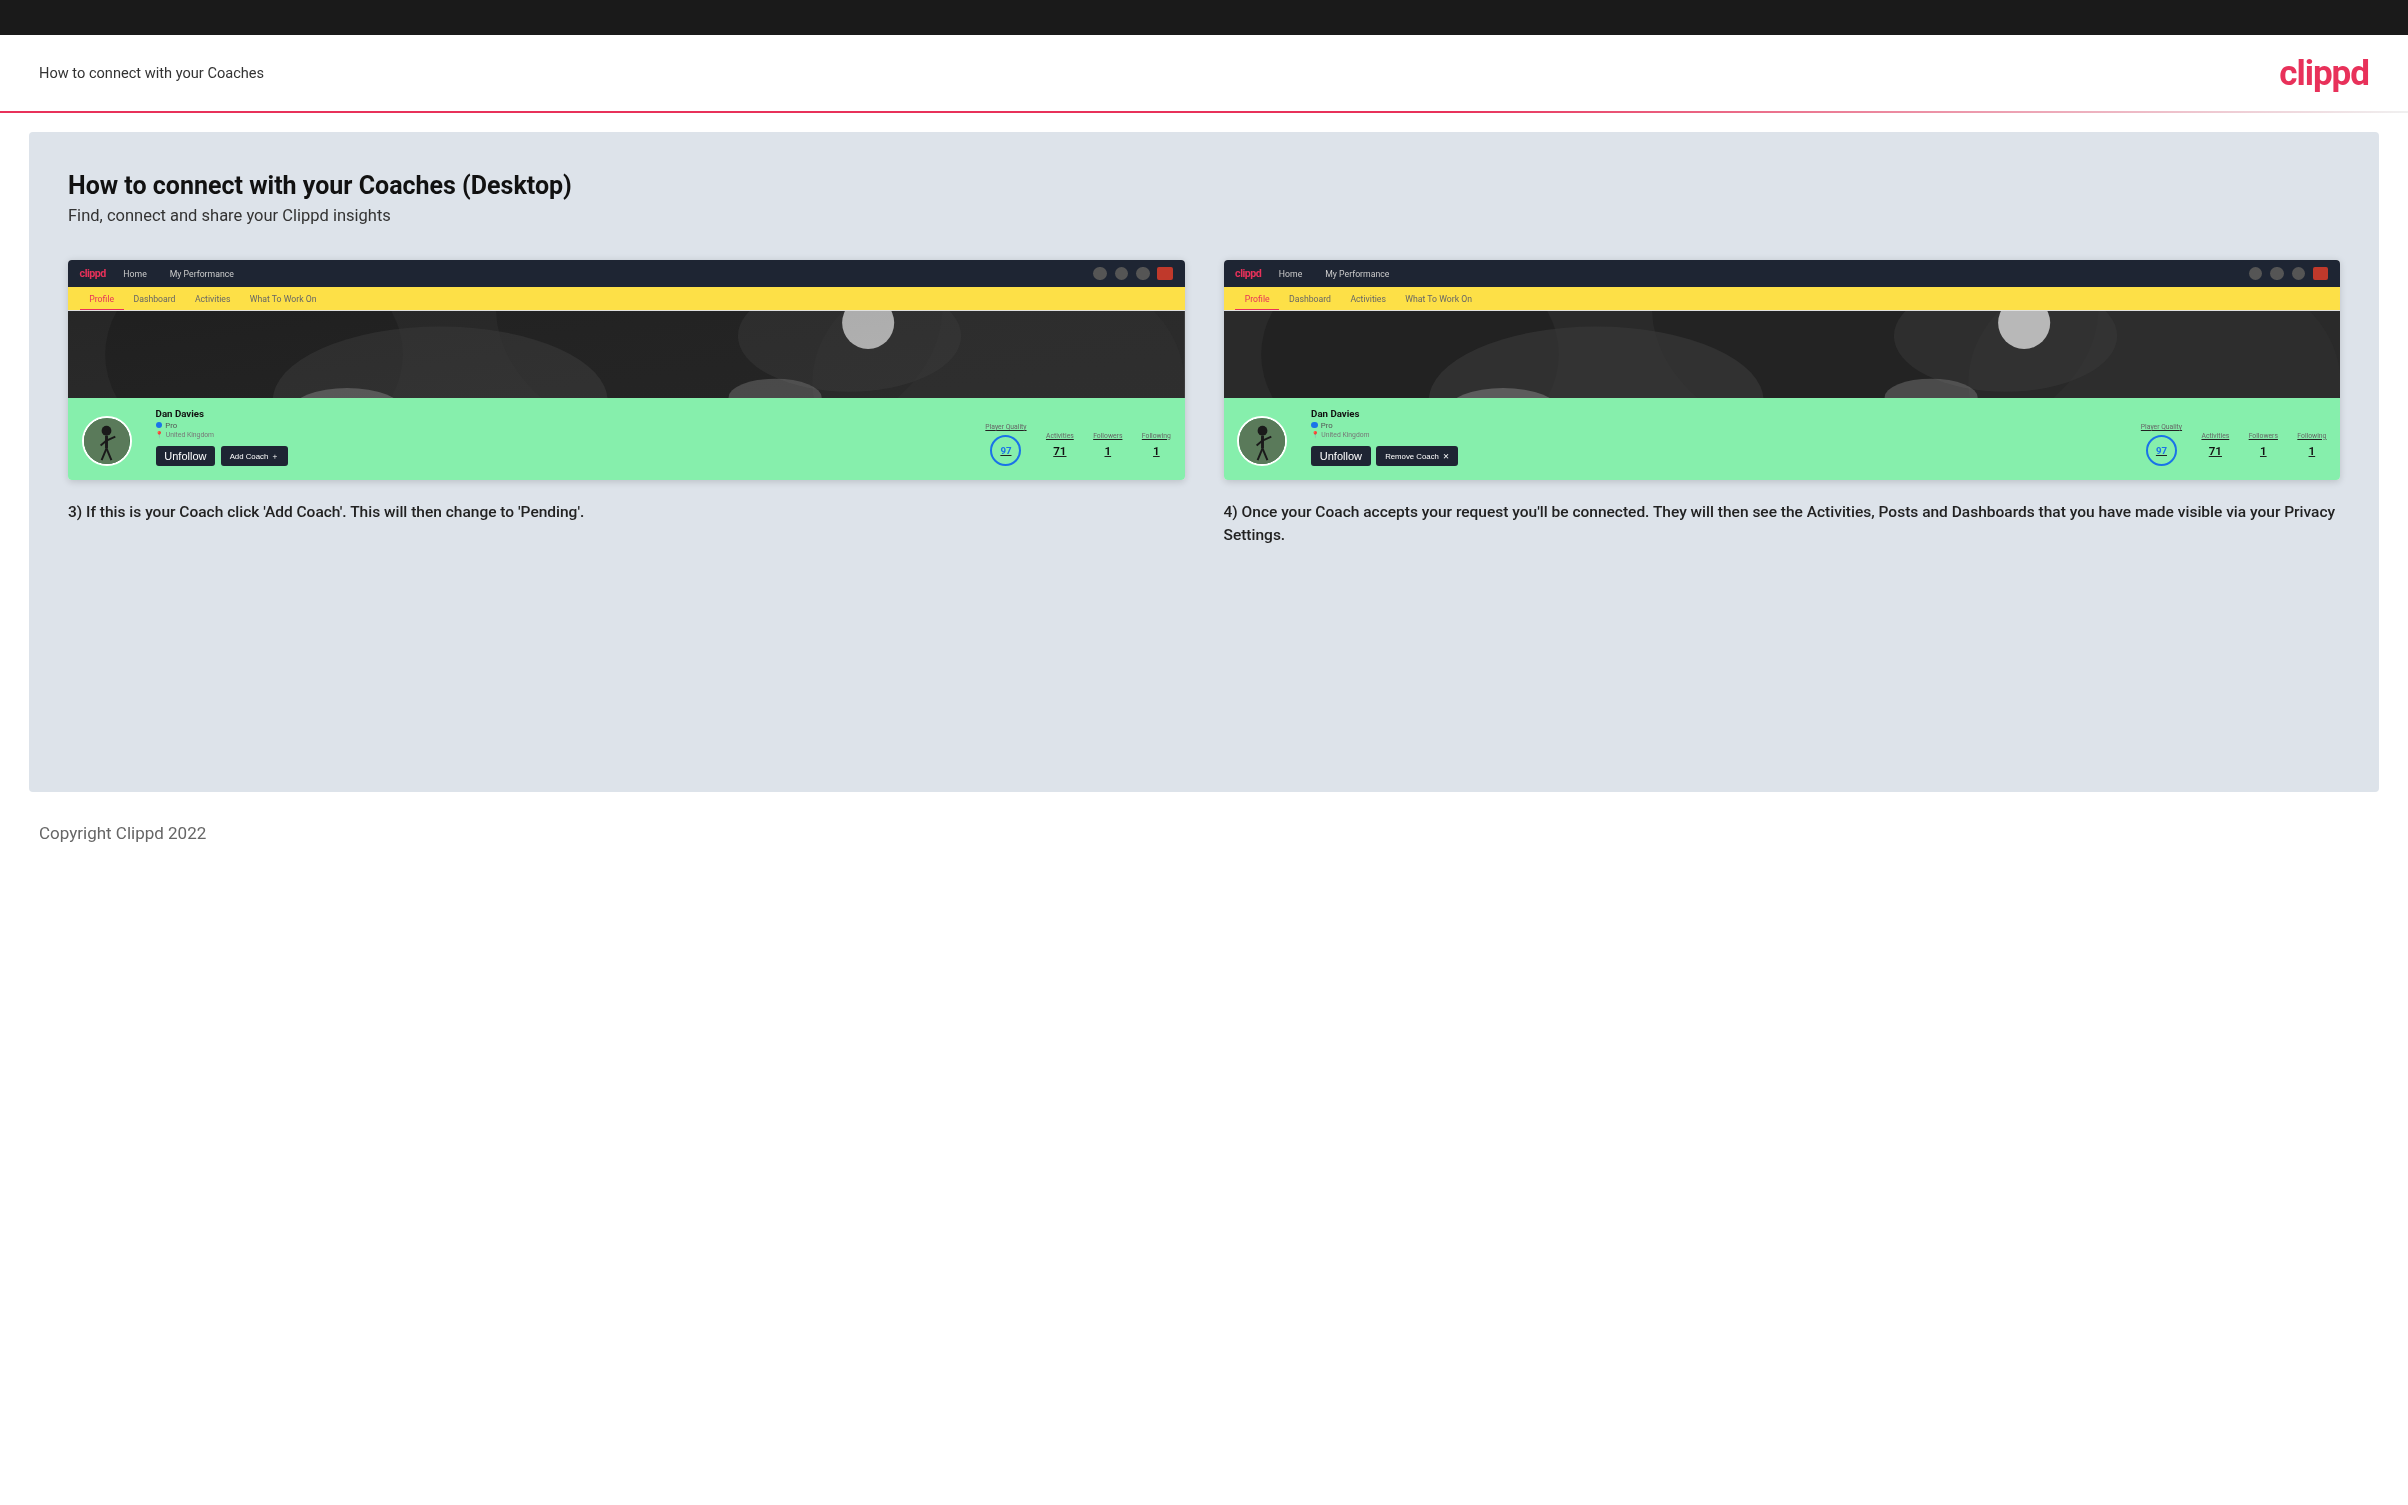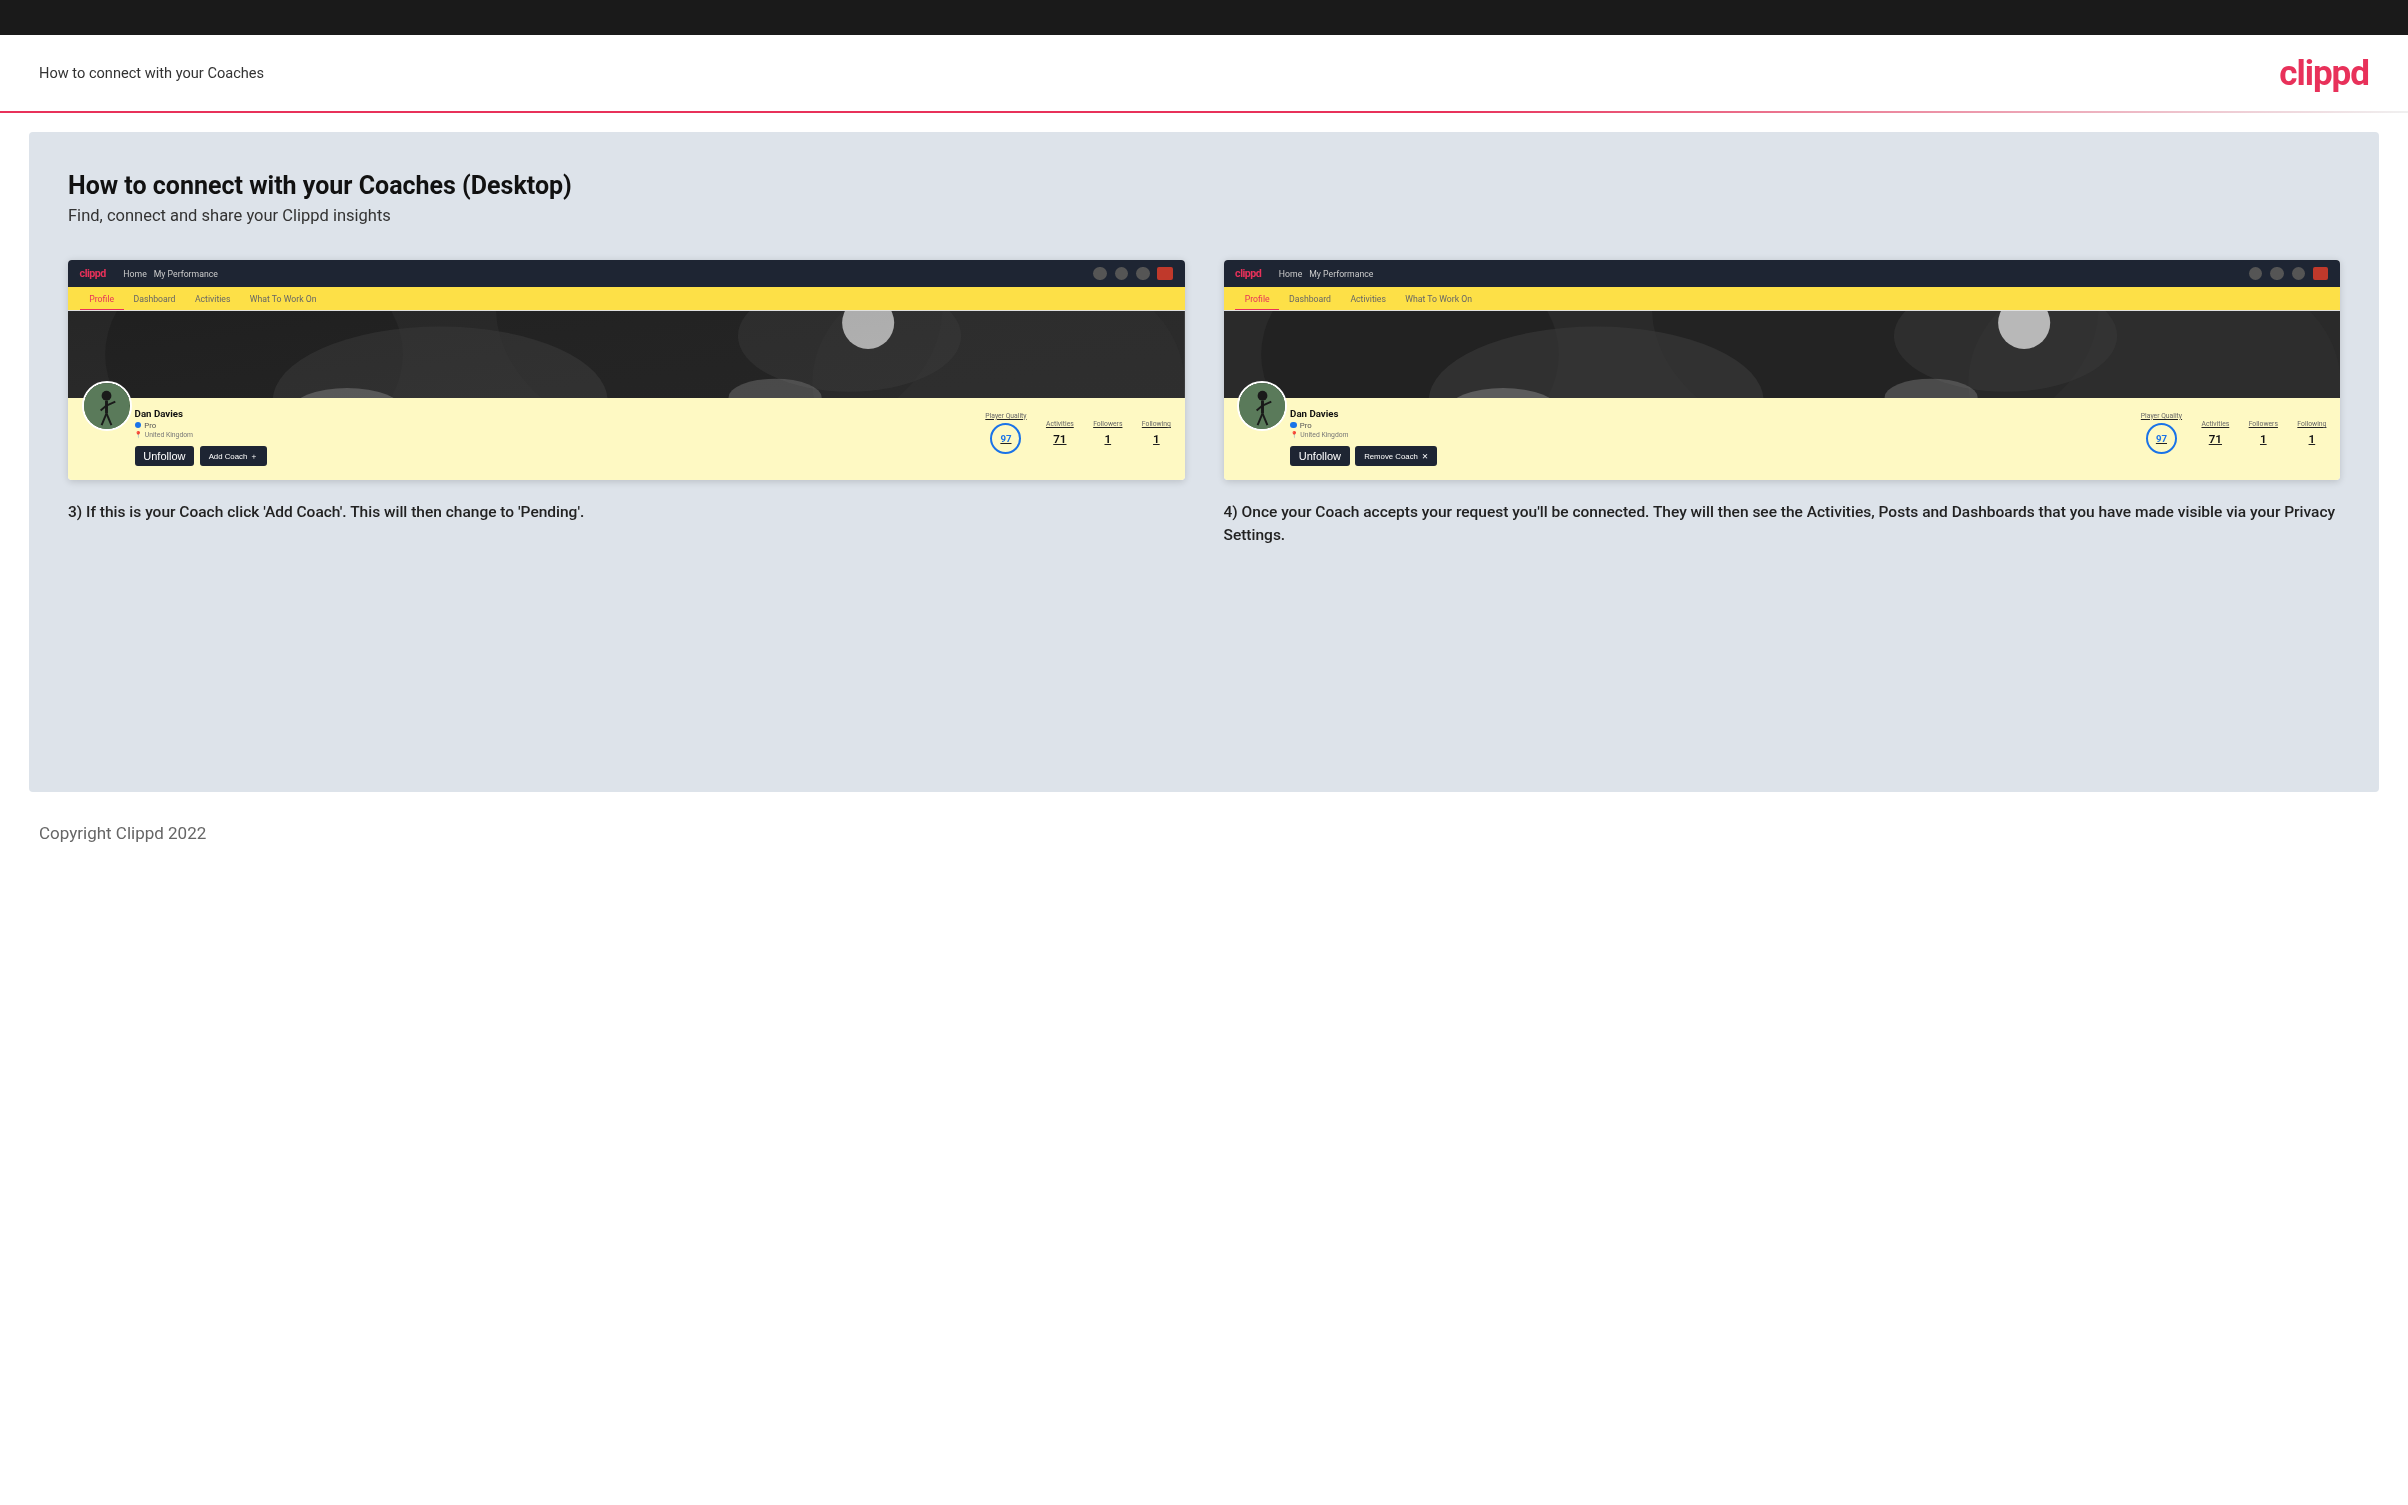--- a/index.html
+++ b/index.html
@@ -91,21 +91,21 @@
       gap: 17.5px;
     }
     .mock-logo {
       color: #e8315a;
       font-weight: 700;
       font-size: 10.7px;
       letter-spacing: -0.5px;
     }
     .mock-nav-links {
       display: flex;
-      gap: 7px;
+      gap: 23px;
       align-items: center;
       text-align: right;
     }
     .mock-nav-link {
       color: #ccc;
       font-size: 8.7px;
     }
     .mock-nav-icons {
       margin-left: auto;
       display: flex;
@@ -157,24 +157,24 @@
     }
     
     .mock-banner svg {
       width: 100%;
       height: 100%;
     }
 
     
     .mock-profile-section {
       padding: 9.7px 13.6px 13.6px;
-      background: #fef9c3;
-      display: flex;
-      align-items: flex-start;
-      gap: 3px;
+      background: #86efac;
+      display: flex;
+      align-items: flex-end;
+      gap: 24px;
     }
     .mock-avatar {
       width: 50px;
       height: 50px;
       border-radius: 50%;
       border: 2.9px solid #fff;
       background: #888;
       overflow: hidden;
       flex-shrink: 0;
       margin-top: -27px;

